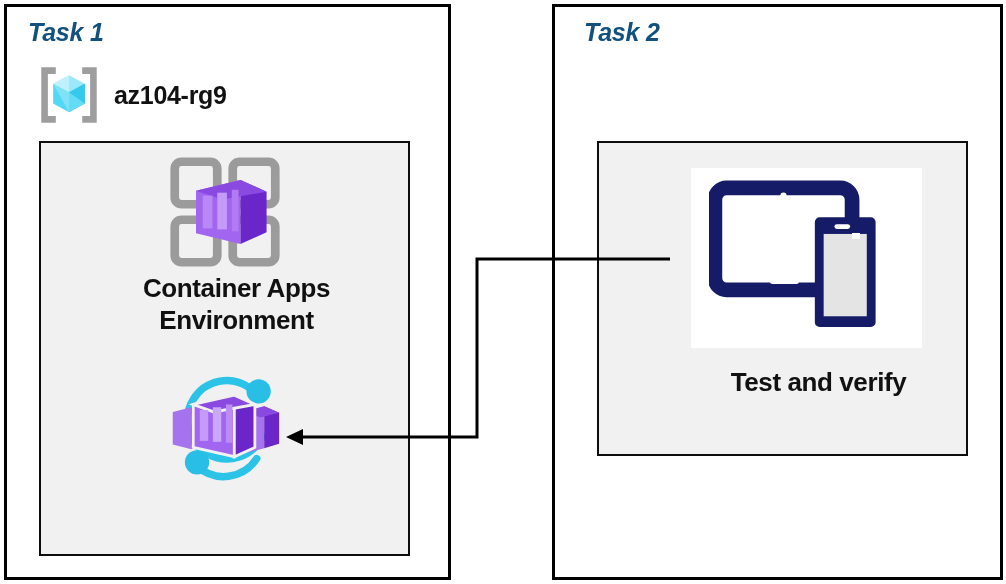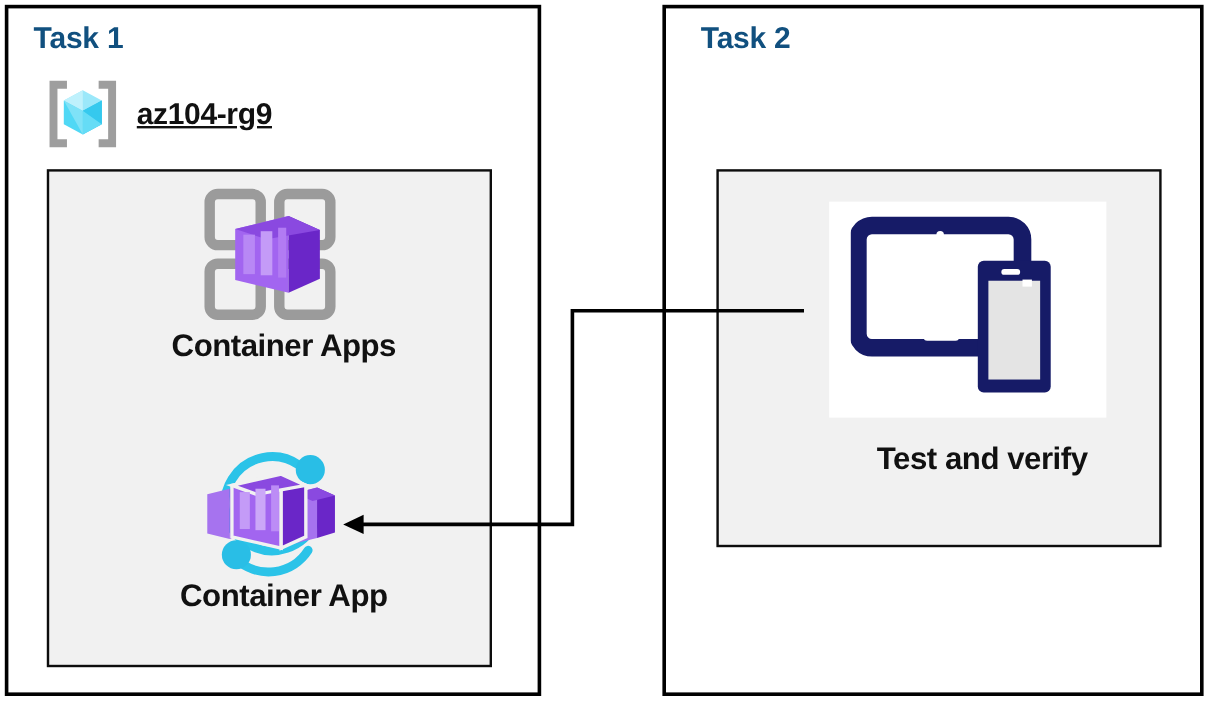--- a/index.html
+++ b/index.html
@@ -25,20 +25,21 @@
   #task1-panel { left: 4px;   top: 4px; width: 447px; height: 576px; }
   #task2-panel { left: 552px; top: 4px; width: 451px; height: 576px; }
 
   .task-title {
     position: absolute;
     font-size: 25px;
     font-weight: bold;
     color: #11507F;
     letter-spacing: -0.2px;
     white-space: nowrap;
+    font-style: italic;
   }
   #task1-title { left: 28px;  top: 18px; }
   #task2-title { left: 584px; top: 18px; text-align: right; }
 
   
   #rg-row {
     position: absolute;
     left: 36px;
     top: 62px;
     width: 300px;
@@ -47,21 +48,20 @@
     align-items: center;
   }
   #rg-icon { width: 66px; height: 66px; flex: 0 0 66px; }
   #rg-label {
     font-size: 25px;
     font-weight: bold;
     color: #111111;
     margin-left: 12px;
     white-space: nowrap;
     letter-spacing: -0.3px;
-    text-decoration: underline;
   }
 
   
   .inner-box {
     position: absolute;
     background: #F1F1F1;
     border: 2px solid #0d0d0d;
     box-sizing: border-box;
   }
   #task1-inner { left: 39px;  top: 141px; width: 371px; height: 415px; }
@@ -169,20 +169,21 @@
         <path d="M76 27 L103 39 L103 81 L76 93 Z" fill="#6A26C8"></path>
         <path d="M30 38 L76 27 L103 39 L57 47 Z" fill="#8A49E0"></path>
 
         <rect x="37" y="43" width="10" height="34" fill="#B888F5"></rect>
         <rect x="52" y="40" width="10" height="38" fill="#C49BF7"></rect>
         <rect x="67" y="37" width="7" height="43" fill="#B27BF3"></rect>
       </g>
     </svg>
   </div>
   <div class="node-label">Container Apps</div>
+  <div class="node-label">Environment</div>
 </div>
 
 <div id="capp-group">
   <div id="capp-icon-wrap">
     <svg viewBox="0 0 140 120" width="152" height="112" aria-hidden="true">
 
       <path d="M96 20 A42 42 0 1 0 110 72" fill="none" stroke="#2BC3E8" stroke-width="8" stroke-linecap="round"></path>
       <path d="M40 104 A42 42 0 0 0 104 96" fill="none" stroke="#2BC3E8" stroke-width="8" stroke-linecap="round"></path>
       <circle cx="106" cy="24" r="13" fill="#29BEE6"></circle>
       <circle cx="40" cy="100" r="13" fill="#29BEE6"></circle>
@@ -201,21 +202,20 @@
       <g>
         <path d="M36 38 L80 28 L80 94 L36 84 Z" fill="#A265F0" stroke="#F1F1F1" stroke-width="3"></path>
         <path d="M80 28 L102 38 L102 84 L80 94 Z" fill="#6A26C8" stroke="#F1F1F1" stroke-width="3"></path>
         <path d="M36 38 L80 28 L102 38 L58 46 Z" fill="#8A49E0" stroke="#F1F1F1" stroke-width="3"></path>
         <rect x="43" y="44" width="9" height="33" fill="#C49BF7"></rect>
         <rect x="57" y="41" width="9" height="37" fill="#CBA7F8"></rect>
         <rect x="71" y="38" width="7" height="41" fill="#BC8CF6"></rect>
       </g>
     </svg>
   </div>
-  <div class="node-label">Container App</div>
 </div>
 
 <div id="task2-panel" class="task-panel"></div>
 
 <div id="task2-title" class="task-title">Task 2</div>
 
 <div id="task2-inner" class="inner-box"></div>
 
 <div id="tv-group">
   <div id="tv-icon-card">

